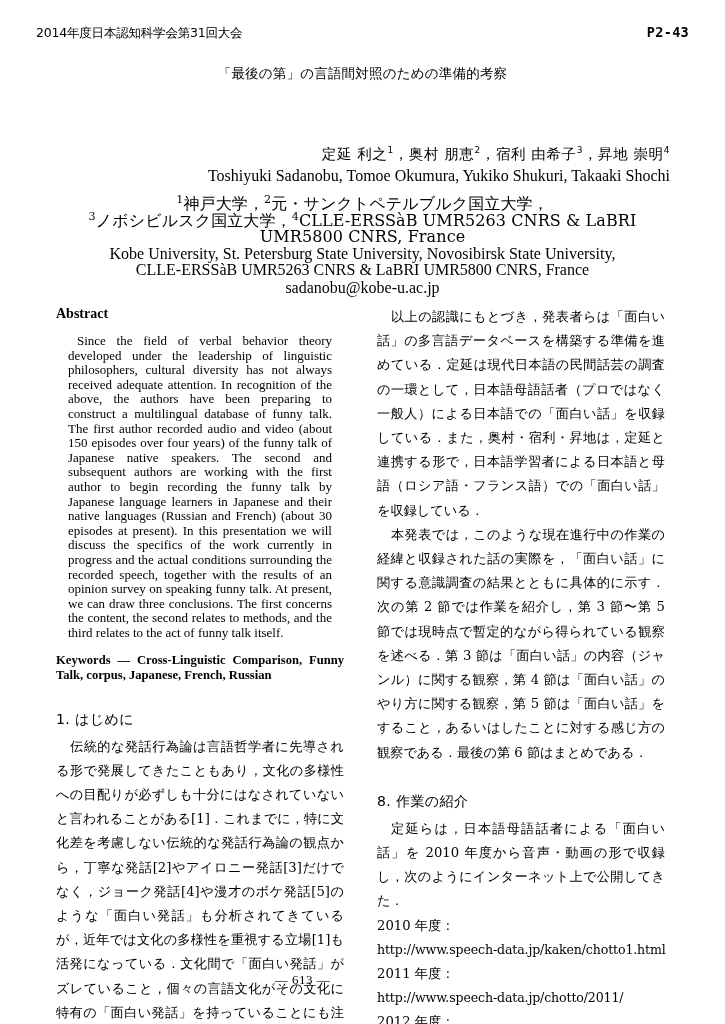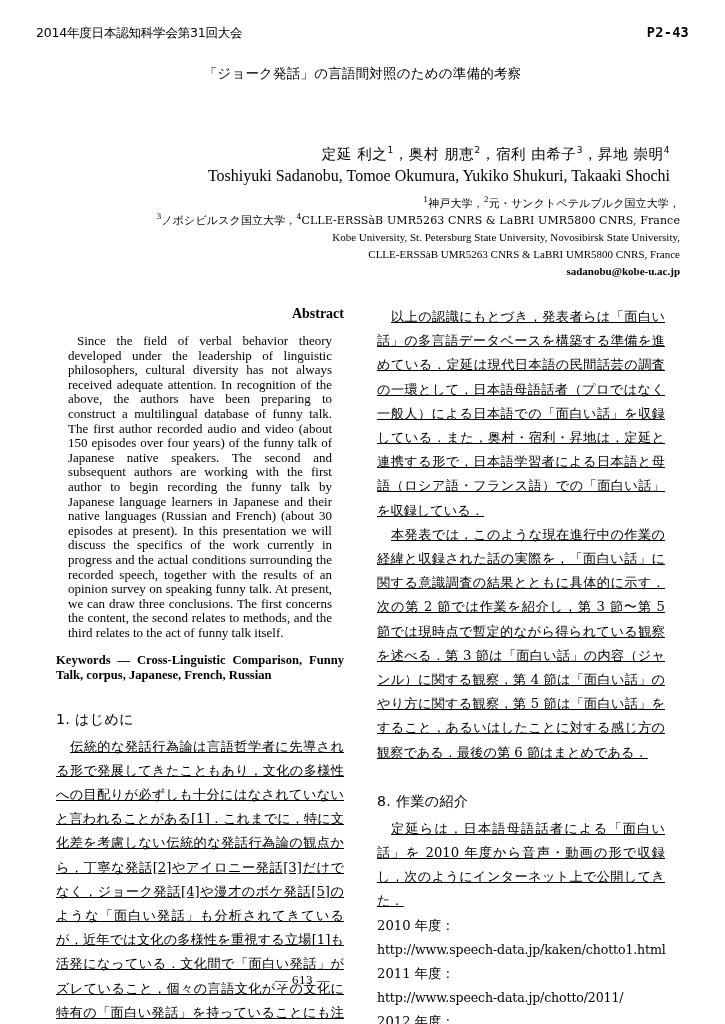--- a/index.html
+++ b/index.html
@@ -94,51 +94,49 @@
     vertical-align: super;
     line-height: 0;
   }
 
   
   .affils {
     position: absolute;
     left: 45px;
     top: 196px;
     width: 635px;
-    text-align: right;
-    font-size: 11px;
+    text-align: center;
+    font-size: 16px;
     line-height: 16.5px;
   }
   .affil-ja {
     font-family: "DejaVu Serif", "Liberation Serif", serif;
     letter-spacing: 0.1px;
   }
   .affil-line sup {
     font-size: 0.7em;
   }
   .email {
     margin-top: 1px;
-    font-weight: bold;
   }
 
   
   .col {
     position: absolute;
     top: 305px;
     width: 288px;
   }
   .col-left  { left: 56px; }
   .col-right { left: 377px; }
 
   h2.sec-en {
     font-size: 14px;
     font-weight: bold;
     margin: 0 0 2px 0;
     line-height: 17px;
-    text-align: right;
   }
   p.en {
     font-size: 13px;
     line-height: 14.6px;
     margin: 12px;
     text-align: justify;
     text-justify: inter-word;
     hyphens: none;
   }
   p.en.indent { text-indent: 9px; }
@@ -158,21 +156,20 @@
     line-height: 20px;
     letter-spacing: 0.4px;
   }
   .ja {
     font-family: "DejaVu Serif", "Liberation Serif", serif;
     font-size: 13.2px;
     line-height: 24.2px;
     margin: 0;
     text-align: justify;
     letter-spacing: 0px;
-    text-decoration: underline;
   }
   .ja.indent { text-indent: 14px; }
 
   .gap-sec { height: 26px; }
 
   .url-line {
     font-family: "DejaVu Serif", "Liberation Serif", serif;
     font-size: 12.6px;
     line-height: 24.2px;
     margin: 0;
@@ -202,21 +199,21 @@
 <body>
 
 <div class="page">
 
   <div class="runhead">
     <span class="runhead-left">2014年度日本認知科学会第31回大会</span>
     <span class="runhead-right">P2-43</span>
   </div>
 
   <div class="titleblock">
-    <div class="title-ja">「ジョーク発話」の言語間対照のための準備的考察</div>
+    <div class="title-ja">「最後の第」の言語間対照のための準備的考察</div>
   </div>
 
   <div class="authors">
     <div class="authors-ja">定延 利之<sup>1</sup>，奥村 朋恵<sup>2</sup>，宿利 由希子<sup>3</sup>，昇地 崇明<sup>4</sup></div>
     <div class="authors-en">Toshiyuki Sadanobu, Tomoe Okumura, Yukiko Shukuri, Takaaki Shochi</div>
   </div>
 
   <div class="affils">
     <div class="affil-line affil-ja"><sup>1</sup>神戸大学，<sup>2</sup>元・サンクトペテルブルク国立大学，</div>
     <div class="affil-line affil-ja"><sup>3</sup>ノボシビルスク国立大学，<sup>4</sup>CLLE-ERSSàB UMR5263 CNRS &amp; LaBRI UMR5800 CNRS, France</div>

